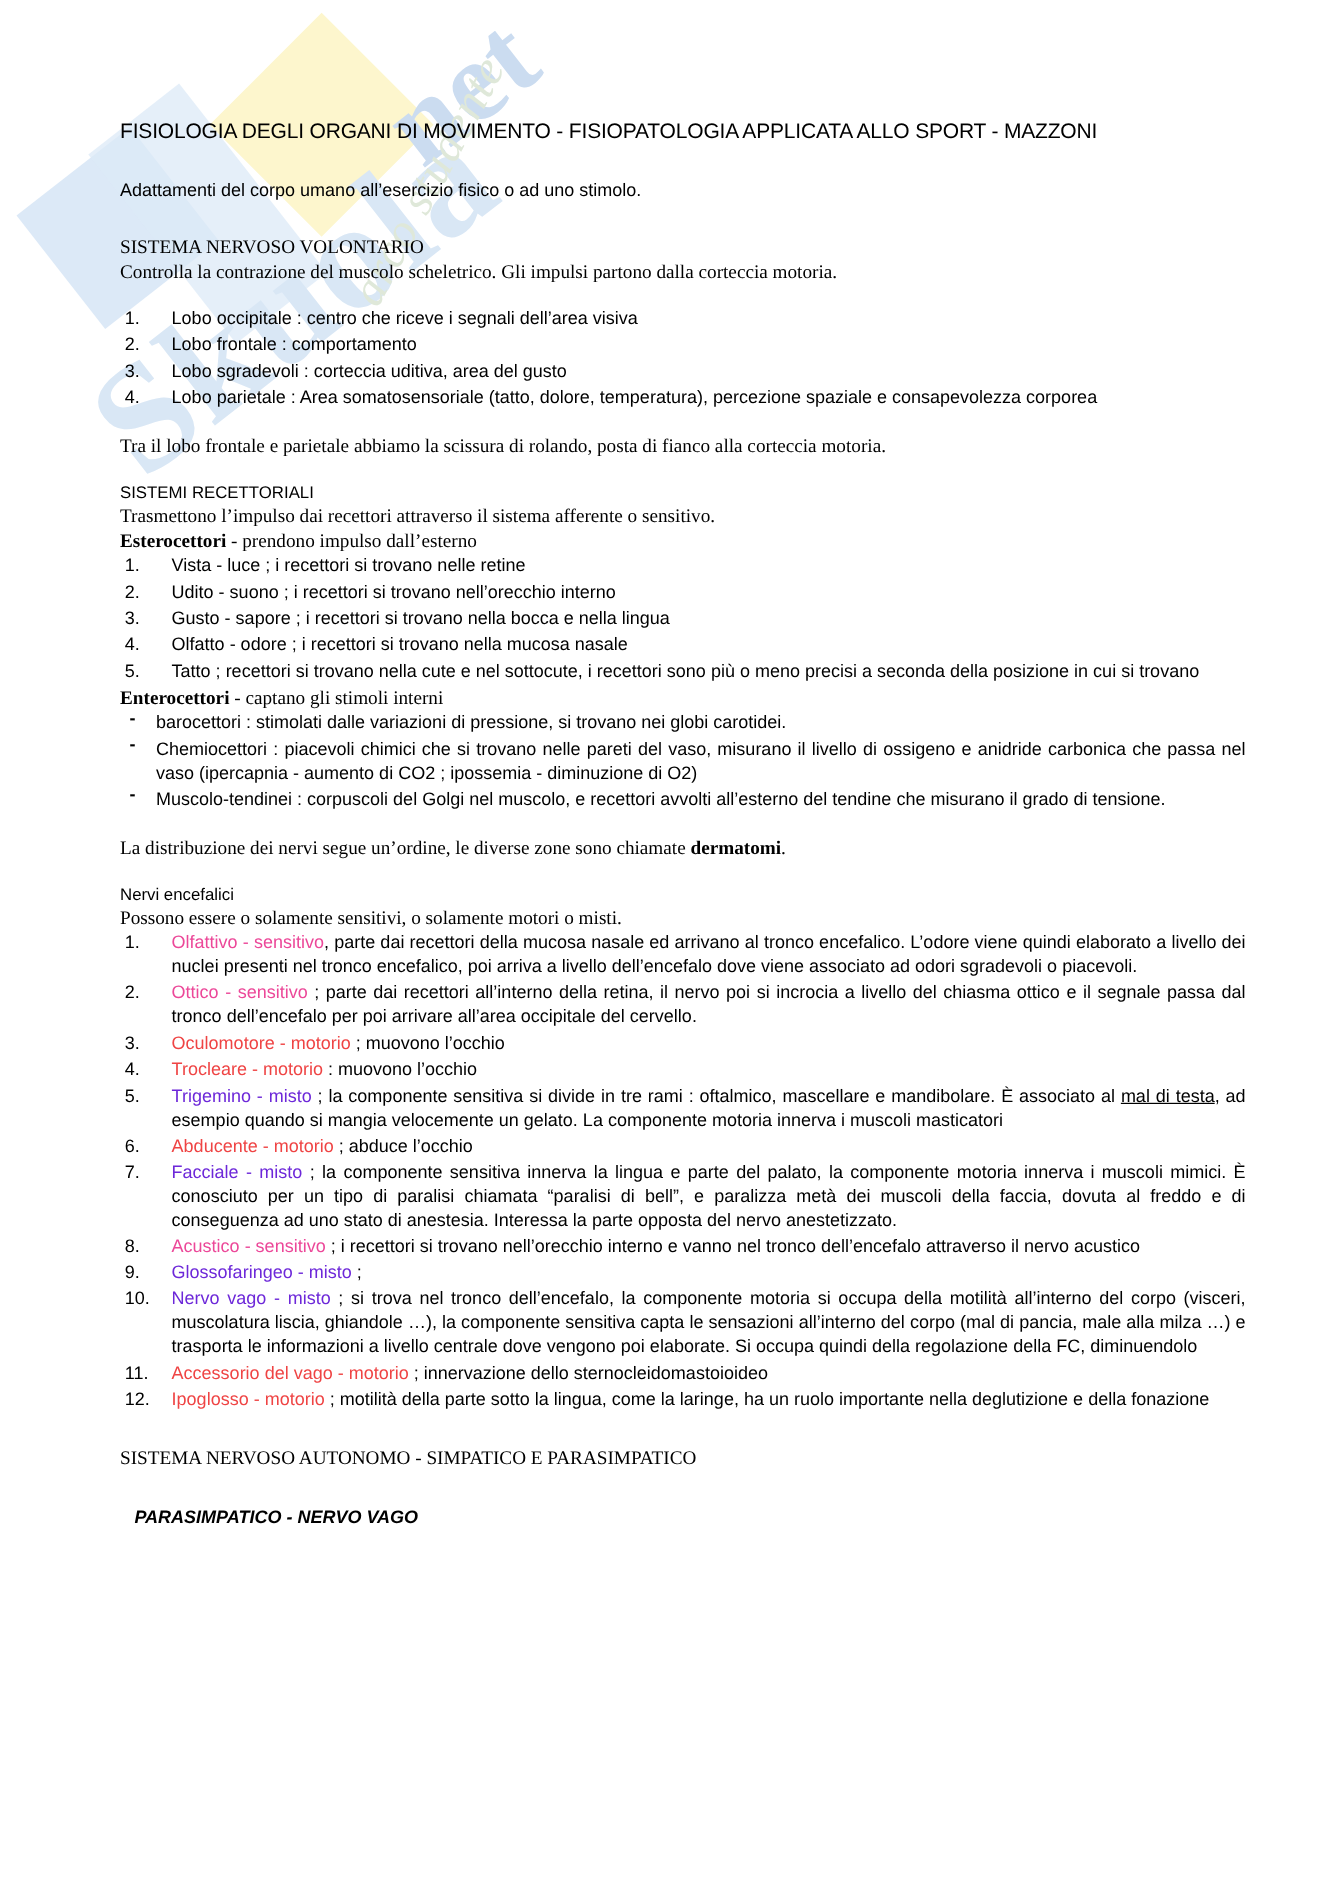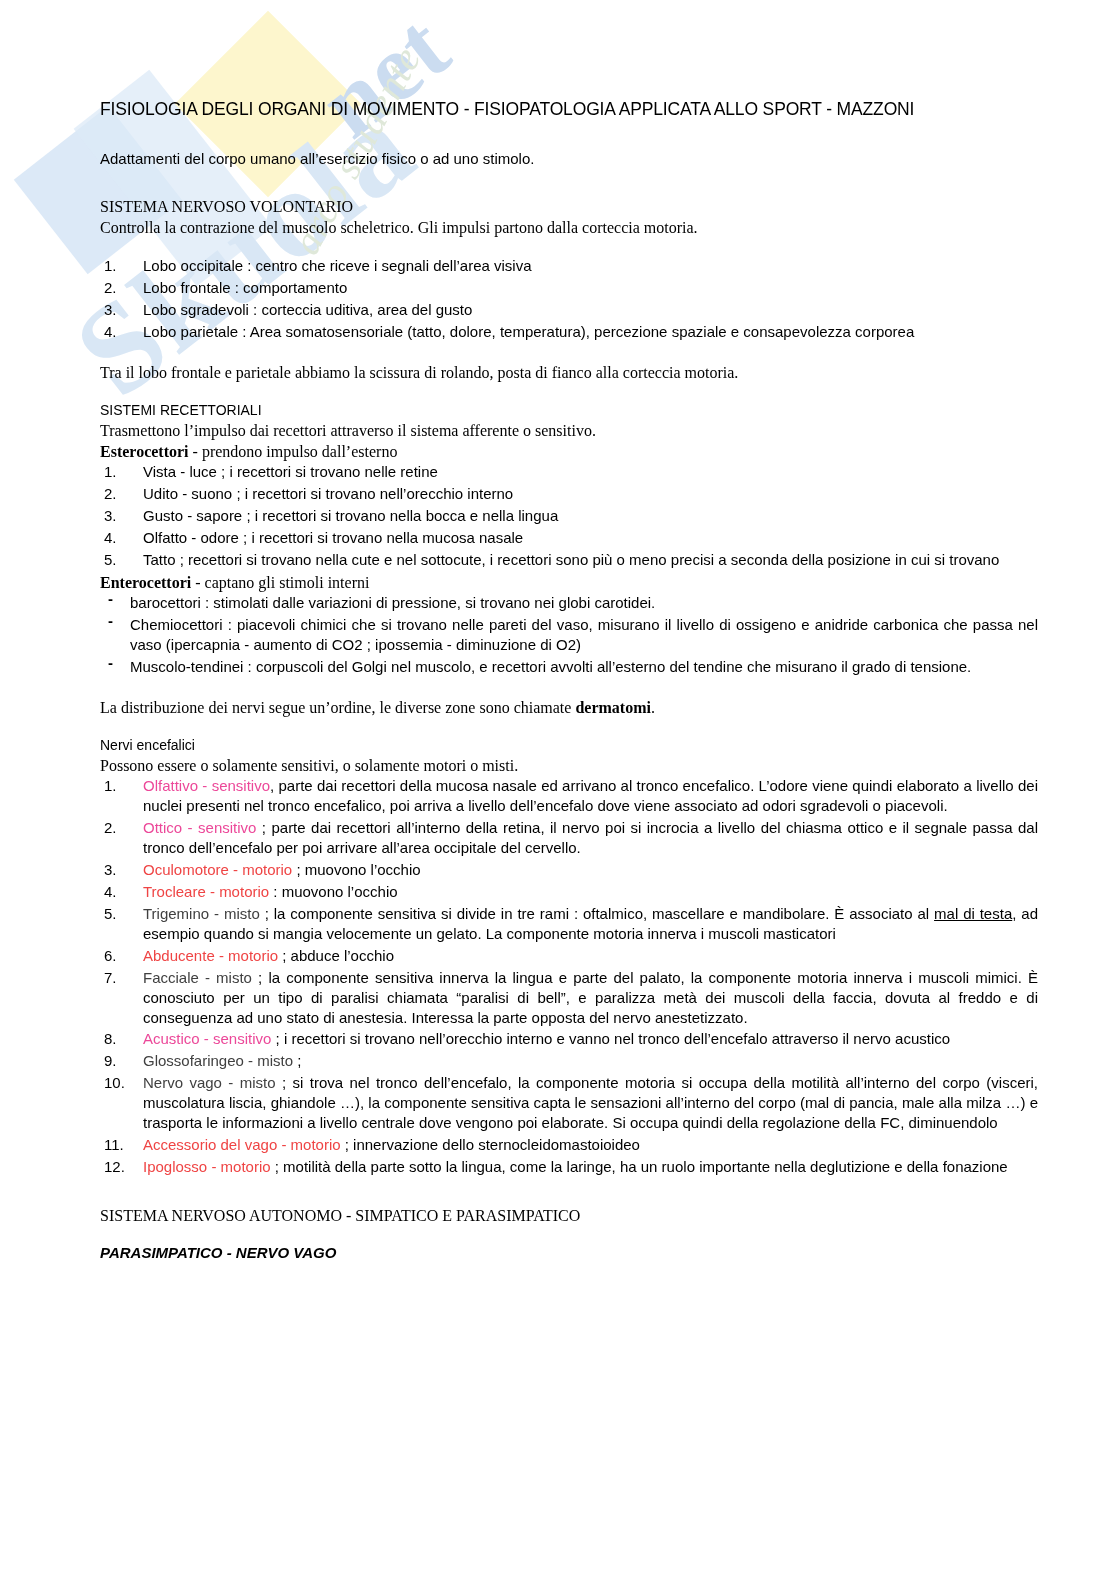--- a/index.html
+++ b/index.html
@@ -142,33 +142,33 @@
   }
   ul.dash > li .marker {
     position: absolute;
     left: 8px;
     top: -4px;
     font-weight: bold;
   }
 
   .c-sens { color: #ec4899; }
   .c-mot  { color: #ef4444; }
-  .c-mix  { color: #404040; }
+  .c-mix  { color: #6d28d9; }
 
   .sec-head {
     font-weight: normal;
     font-size: 14px;
     margin: 0;
     line-height: 1.33;
   }
   .italic-bold {
     font-style: italic;
     font-weight: bold;
     font-size: 15px;
-    margin: 0;
+    margin: 12px;
   }
 </style>
 </head>
 <body>
 
 <div class="page">
 
   <div class="watermark">
     <div class="wm-bar wm-b1"></div>
     <div class="wm-bar wm-b2"></div>

